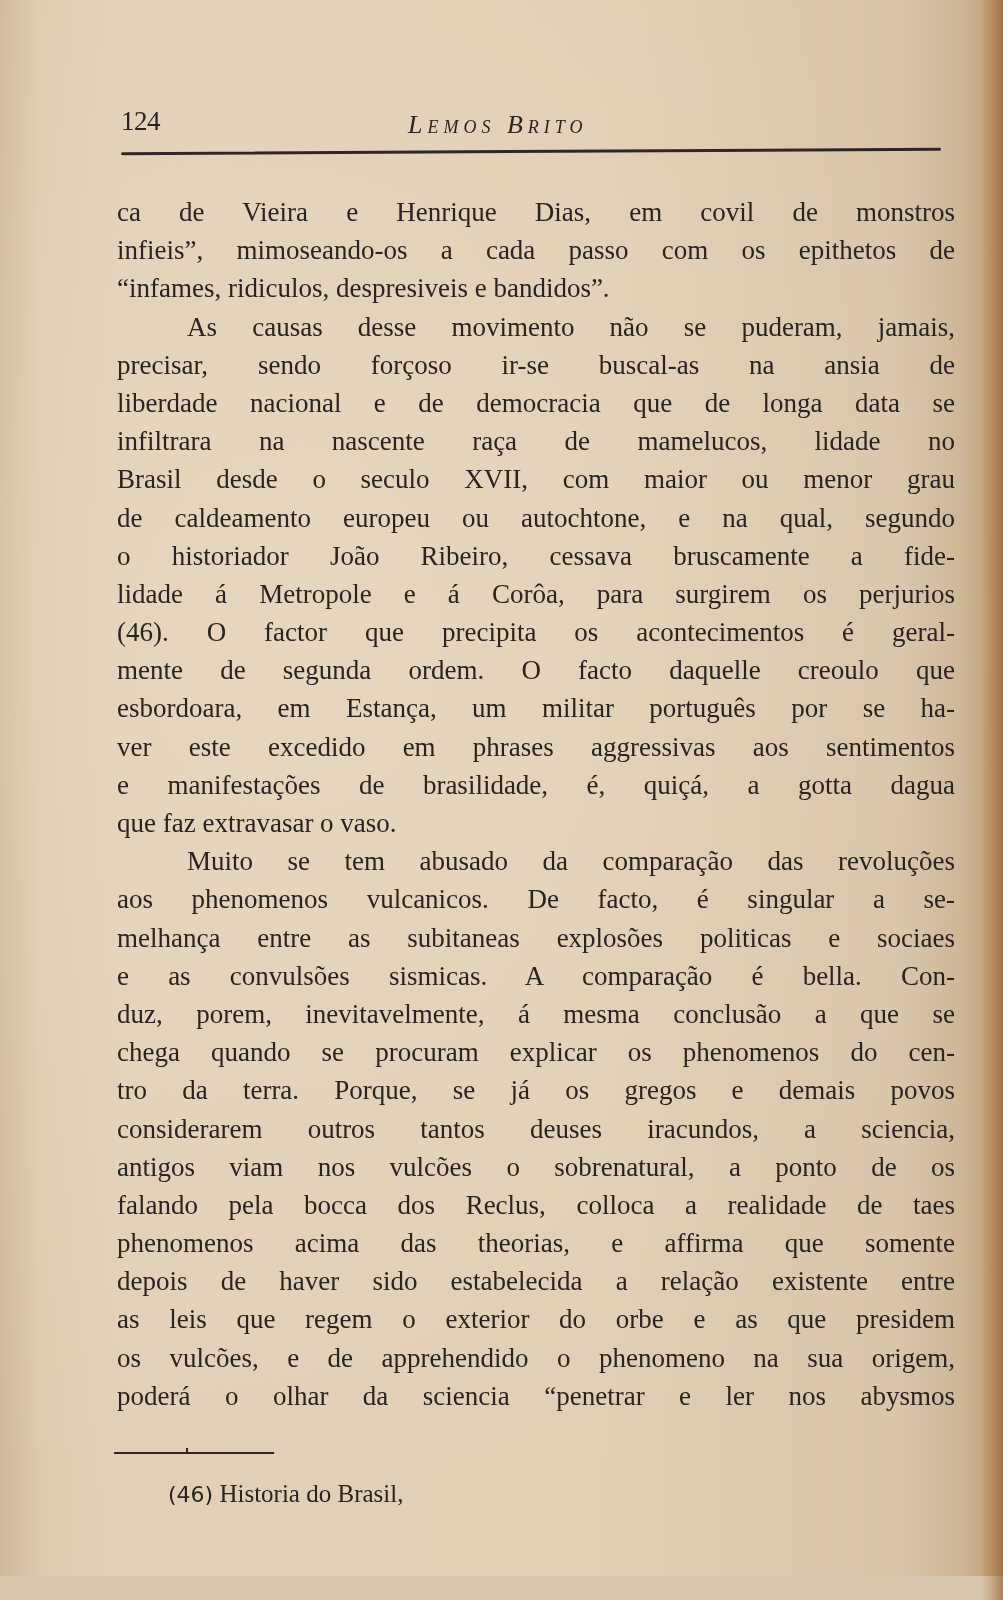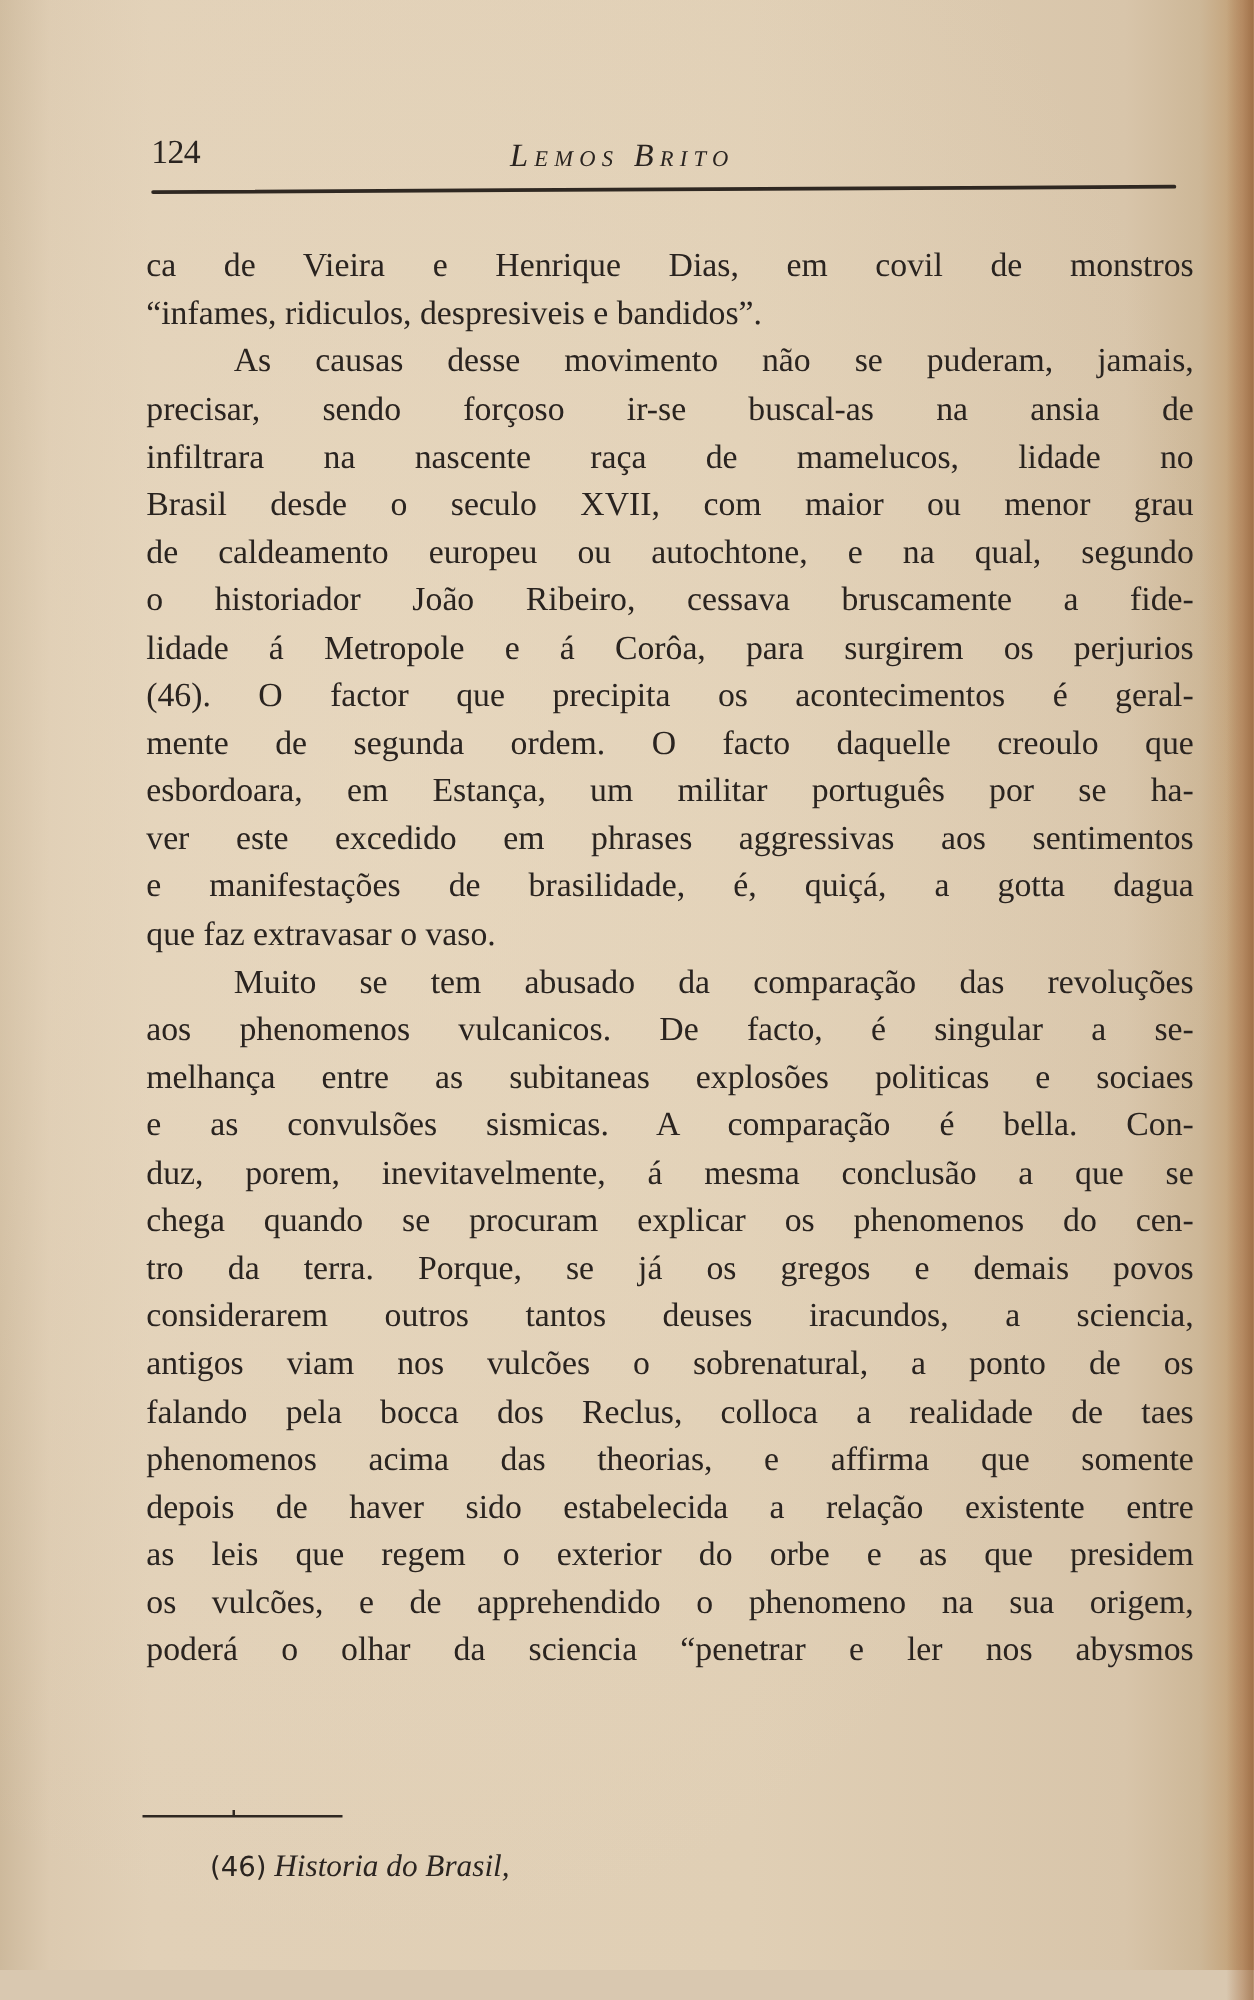--- a/index.html
+++ b/index.html
@@ -49,39 +49,41 @@
       position: absolute; left: 114px; top: 1452px; width: 160px; height: 2px;
       background: #2f2822;
     }
     .footnote-rule .tick {
       position: absolute; left: 72px; top: -4px; width: 2px; height: 5px; background: #2f2822;
     }
     .footnote {
       position: absolute; left: 168px; top: 1480px; font-size: 25px;
     }
     .footnote .num { font-family: "DejaVu Sans", sans-serif; font-size: 22px; }
-    .footnote .title { font-style: italic; }
+    .footnote .title { }
   </style>
 </head>
 <body>
 
 <div class="page">
   <div class="edge"></div>
 
   <div class="header">
     <span class="page-number">124</span>
     <span class="running-title">Lemos Brito</span>
   </div>
   <div class="header-rule"></div>
 
   <div class="body-text" id="body-text">
       <span class="text-line">ca de Vieira e Henrique Dias, em covil de monstros</span>
+      <span class="text-line">infieis”, mimoseando-os a cada passo com os epithetos de</span>
       <span class="text-line last">“infames, ridiculos, despresiveis e bandidos”.</span>
       <span class="text-line indent">As causas desse movimento não se puderam, jamais,</span>
       <span class="text-line">precisar, sendo forçoso ir-se buscal-as na ansia de</span>
+      <span class="text-line">liberdade nacional e de democracia que de longa data se</span>
       <span class="text-line">infiltrara na nascente raça de mamelucos, lidade no</span>
       <span class="text-line">Brasil desde o seculo XVII, com maior ou menor grau</span>
       <span class="text-line">de caldeamento europeu ou autochtone, e na qual, segundo</span>
       <span class="text-line">o historiador João Ribeiro, cessava bruscamente a fide-</span>
       <span class="text-line">lidade á Metropole e á Corôa, para surgirem os perjurios</span>
       <span class="text-line">(46). O factor que precipita os acontecimentos é geral-</span>
       <span class="text-line">mente de segunda ordem. O facto daquelle creoulo que</span>
       <span class="text-line">esbordoara, em Estança, um militar português por se ha-</span>
       <span class="text-line">ver este excedido em phrases aggressivas aos sentimentos</span>
       <span class="text-line">e manifestações de brasilidade, é, quiçá, a gotta dagua</span>

